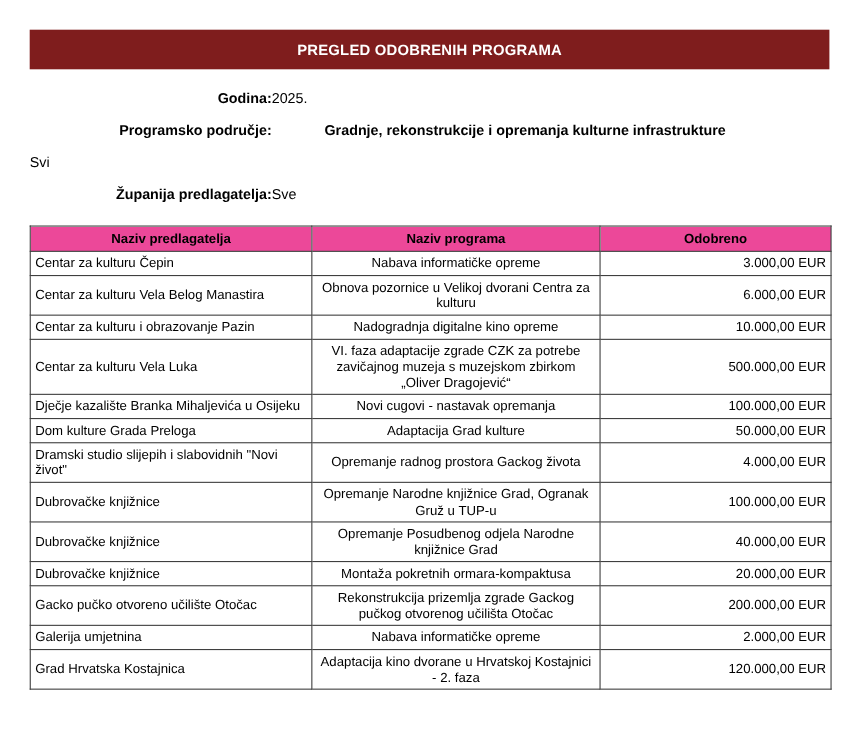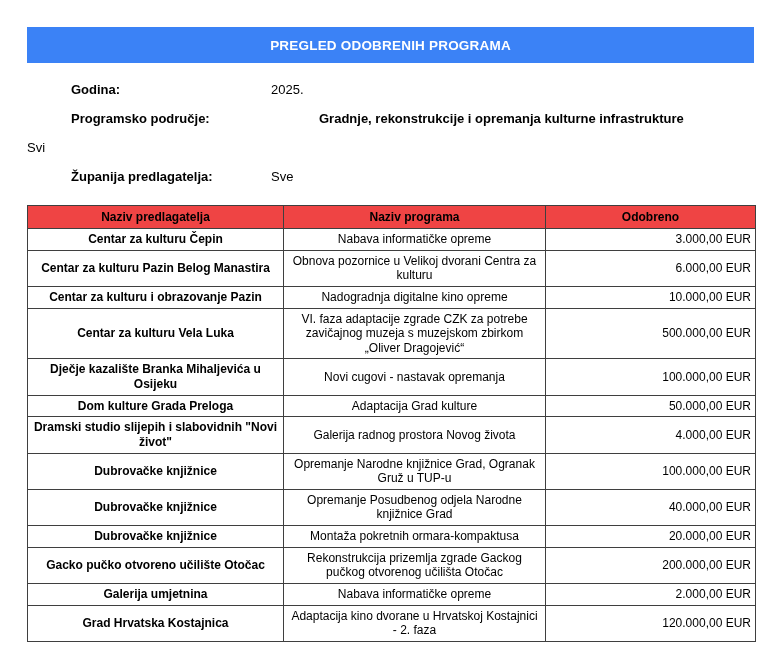--- a/index.html
+++ b/index.html
@@ -11,70 +11,71 @@
     background: #ffffff;
     font-family: "Liberation Sans", sans-serif;
     color: #000000;
   }
   .page { position: relative; padding-left: 27px; }
 
   .title-bar {
     margin-top: 27px;
     width: 727px;
     height: 36px;
-    background: #3b82f6;
+    background: #7f1d1d;
     display: flex;
     align-items: center;
     justify-content: center;
   }
   .title-bar .title-text {
     color: #ffffff;
     font-weight: bold;
     font-size: 13.5px;
     letter-spacing: 0.2px;
   }
 
   .filters { margin-top: 12px; }
   .filter-row {
     display: flex;
     height: 29px;
     align-items: center;
     font-size: 13px;
   }
   .filter-label {
     width: 200px;
-    margin-left: 44px;
+    margin-left: 20px;
     font-weight: bold;
     flex: none;
+    text-align: right;
   }
   .filter-value { font-weight: normal; }
   .filter-value.bold { font-weight: bold; margin-left: 48px; }
 
   table.programs {
     border-collapse: collapse;
     table-layout: fixed;
     width: 728px;
     margin-top: 14px;
     font-size: 12px;
   }
   .programs th, .programs td {
     border: 1px solid #3f3f3f;
     padding: 3px 4px;
     line-height: 1.22;
     vertical-align: middle;
     overflow: hidden;
     word-wrap: break-word;
   }
   .programs th {
-    background: #ef4444;
+    background: #ec4899;
     font-weight: bold;
     text-align: center;
     height: 16px;
   }
-  .programs td:nth-child(1) { font-weight: bold; text-align: center; }
+  .programs td:nth-child(1) { font-weight: normal; text-align: left; }
   .programs td:nth-child(2) { text-align: center; }
   .programs td:nth-child(3) { text-align: right; }
   .col-predlagatelj { width: 256px; }
   .col-program { width: 262px; }
   .col-odobreno { width: 210px; }
 </style>
 </head>
 <body>
 
 <div class="page">
@@ -114,21 +115,21 @@
         <th>Odobreno</th>
       </tr>
     </thead>
     <tbody id="table-body">
         <tr>
           <td>Centar za kulturu Čepin</td>
           <td>Nabava informatičke opreme</td>
           <td>3.000,00 EUR</td>
         </tr>
         <tr>
-          <td>Centar za kulturu Pazin Belog Manastira</td>
+          <td>Centar za kulturu Vela Belog Manastira</td>
           <td>Obnova pozornice u Velikoj dvorani Centra za kulturu</td>
           <td>6.000,00 EUR</td>
         </tr>
         <tr>
           <td>Centar za kulturu i obrazovanje Pazin</td>
           <td>Nadogradnja digitalne kino opreme</td>
           <td>10.000,00 EUR</td>
         </tr>
         <tr>
           <td>Centar za kulturu Vela Luka</td>
@@ -140,21 +141,21 @@
           <td>Novi cugovi - nastavak opremanja</td>
           <td>100.000,00 EUR</td>
         </tr>
         <tr>
           <td>Dom kulture Grada Preloga</td>
           <td>Adaptacija Grad kulture</td>
           <td>50.000,00 EUR</td>
         </tr>
         <tr>
           <td>Dramski studio slijepih i slabovidnih "Novi život"</td>
-          <td>Galerija radnog prostora Novog života</td>
+          <td>Opremanje radnog prostora Gackog života</td>
           <td>4.000,00 EUR</td>
         </tr>
         <tr>
           <td>Dubrovačke knjižnice</td>
           <td>Opremanje Narodne knjižnice Grad, Ogranak Gruž u TUP-u</td>
           <td>100.000,00 EUR</td>
         </tr>
         <tr>
           <td>Dubrovačke knjižnice</td>
           <td>Opremanje Posudbenog odjela Narodne knjižnice Grad</td>

